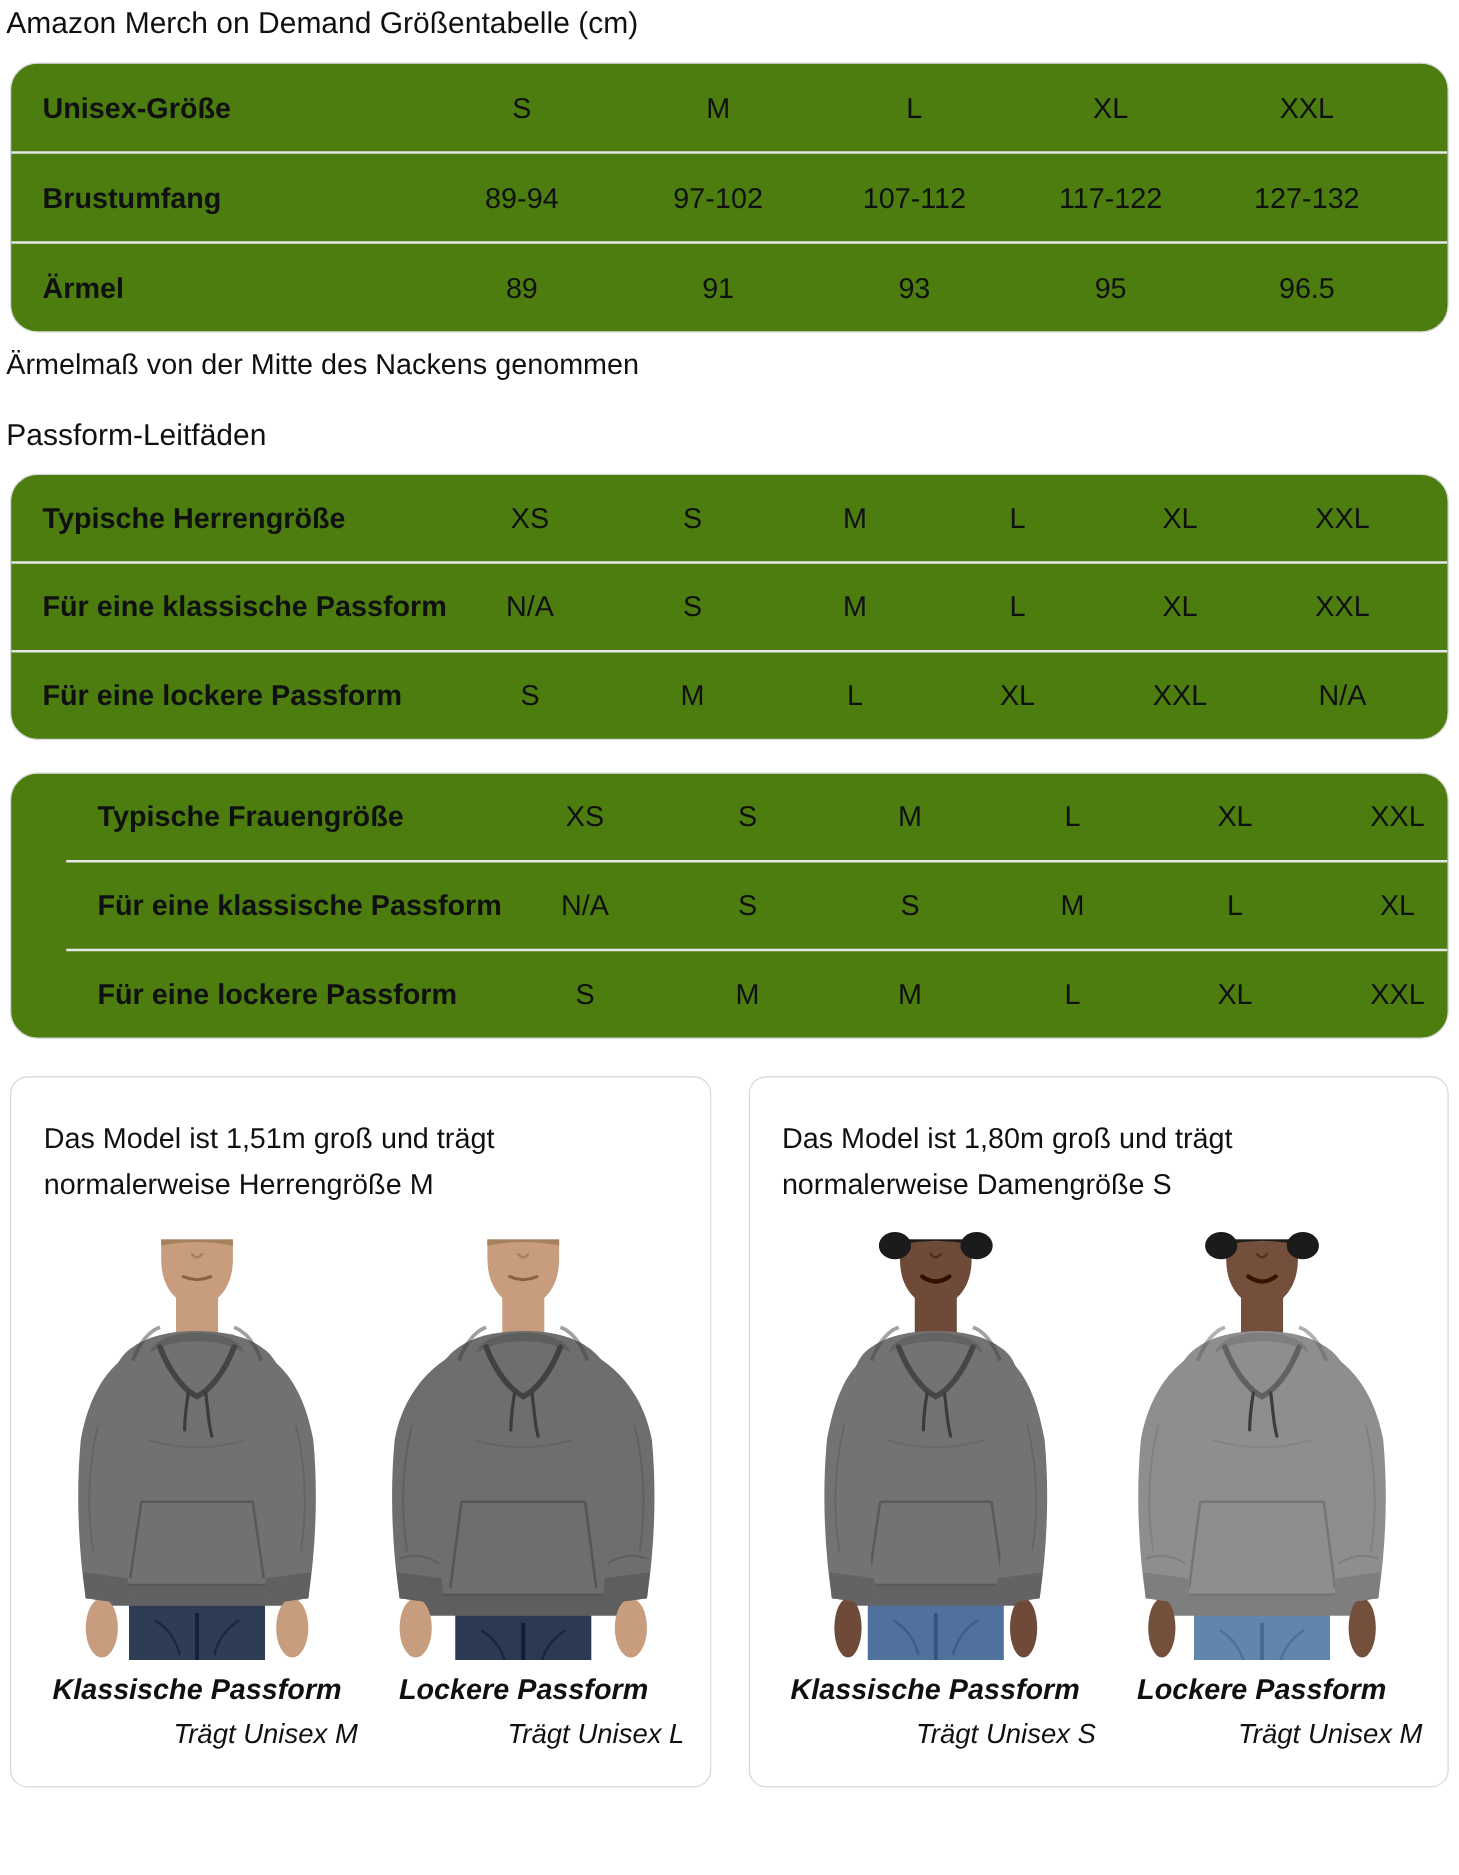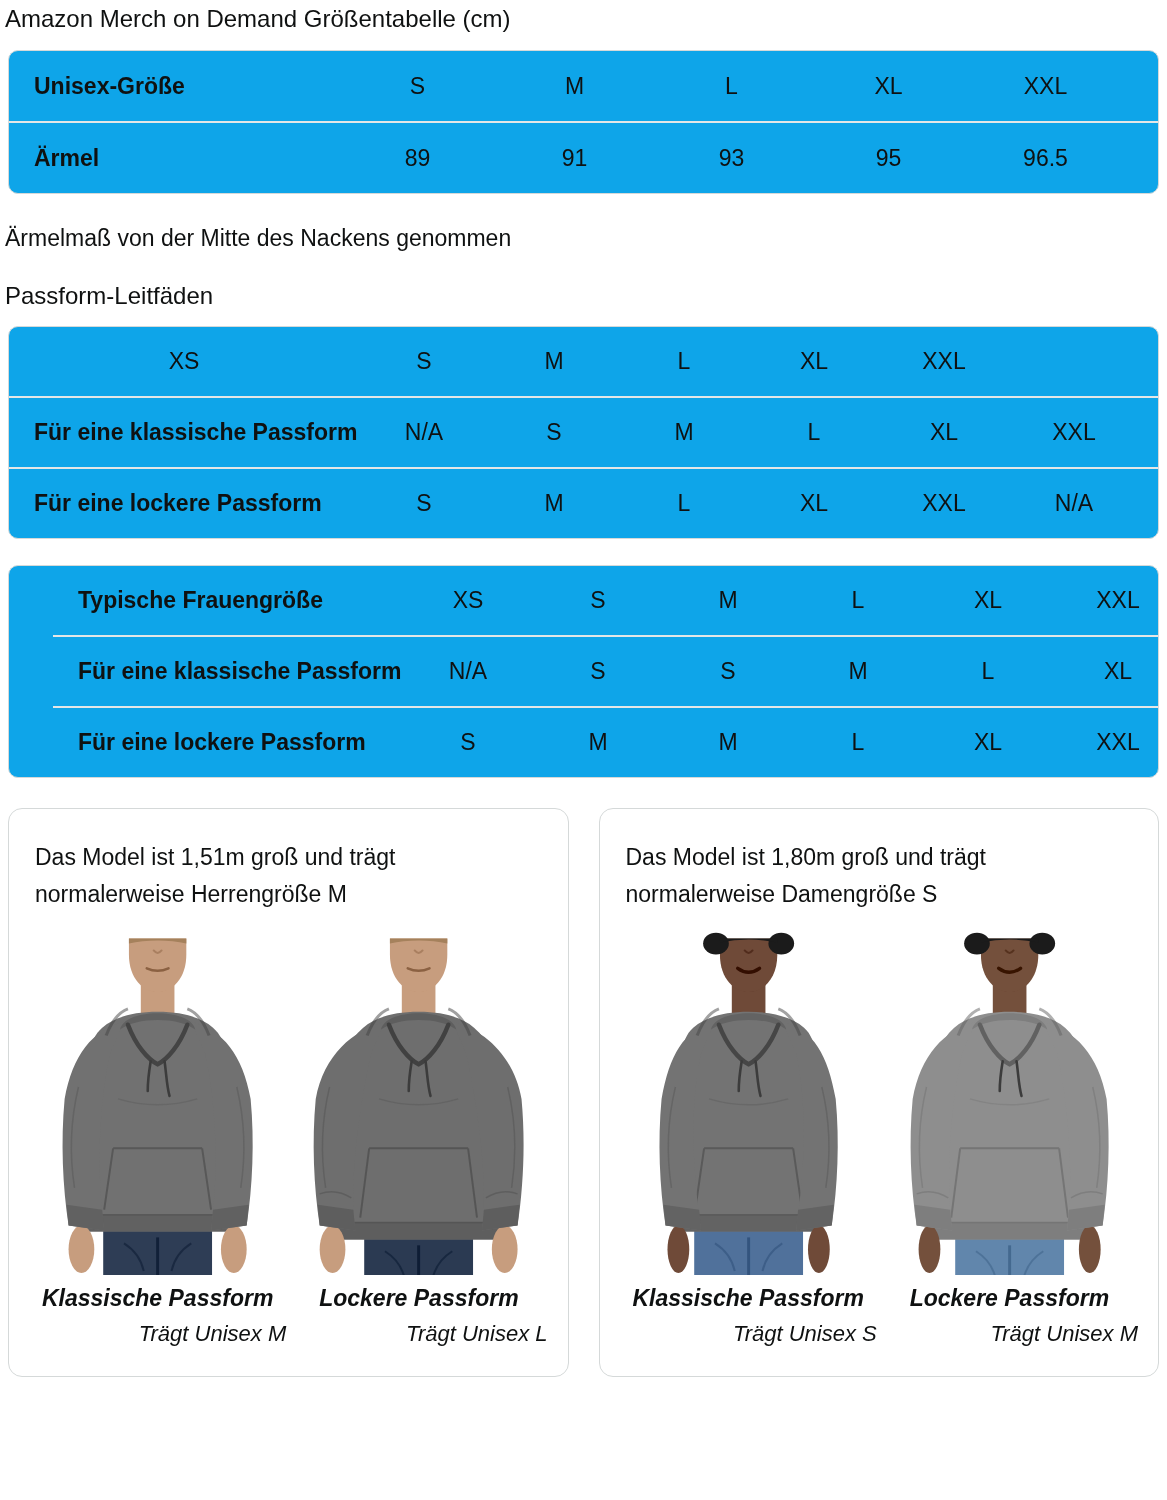--- a/index.html
+++ b/index.html
@@ -3,30 +3,30 @@
 <meta charset="utf-8">
 <style>
   html,body{margin:0;padding:0;}
   body{
     width:1167px;height:1500px;background:#ffffff;color:#0f1111;
     font-family:"Liberation Sans", sans-serif;
     -webkit-font-smoothing:antialiased;overflow:hidden;
   }
   .page-title{font-size:24px;line-height:30px;margin:4px 0 0 5px;font-weight:400;}
   .tbl{
-    margin:16px 8px 0 8px;border:1px solid #d5d9d9;border-radius:10px;
-    background:#0ea5e9;overflow:hidden;
+    margin:16px 8px 0 8px;border:1px solid #d5d9d9;border-radius:22px;
+    background:#4d7c0f;overflow:hidden;
   }
   .trow{display:grid;align-items:center;border-bottom:2px solid #e4e7e7;}
   .trow:last-child{border-bottom:none;}
   .tbl-sizes .trow{grid-template-columns:330px repeat(5,157px);height:70px;}
   .tbl-fit .trow{grid-template-columns:350px repeat(6,130px);height:69px;}
   .tlabel{font-weight:700;font-size:23px;padding-left:25px;white-space:nowrap;}
   .tcell{font-size:23px;text-align:center;white-space:nowrap;}
-  .note{font-size:23px;margin:31px 0 0 5px;}
+  .note{font-size:23px;margin:12px 0 0 5px;}
   .fit-heading{font-size:24px;margin:30px 0 0 5px;}
   .tbl + .tbl{margin-top:26px;padding-left:44px;}
   .cards{display:flex;gap:30px;margin:30px 8px 0 8px;}
   .card{
     flex:1;border:1px solid #d5d9d9;border-radius:14px;background:#fff;
     padding:22px 20px 20px 20px;box-sizing:border-box;height:569px;
   }
   .card-desc{font-size:23px;line-height:37px;margin:8px 0 0 6px;}
   .figs{display:flex;gap:4px;margin-top:14px;font-style:italic;}
   .figure{flex:1;min-width:0;}
@@ -43,35 +43,44 @@
 <div class="tbl tbl-sizes">
     <div class="trow">
       <div class="tlabel">Unisex-Größe</div>
       <div class="tcell">S</div>
       <div class="tcell">M</div>
       <div class="tcell">L</div>
       <div class="tcell">XL</div>
       <div class="tcell">XXL</div>
     </div>
     <div class="trow">
+      <div class="tlabel">Brustumfang</div>
+      <div class="tcell">89-94</div>
+      <div class="tcell">97-102</div>
+      <div class="tcell">107-112</div>
+      <div class="tcell">117-122</div>
+      <div class="tcell">127-132</div>
+    </div>
+    <div class="trow">
       <div class="tlabel">Ärmel</div>
       <div class="tcell">89</div>
       <div class="tcell">91</div>
       <div class="tcell">93</div>
       <div class="tcell">95</div>
       <div class="tcell">96.5</div>
     </div>
   </div>
 
 <div class="note">Ärmelmaß von der Mitte des Nackens genommen</div>
 
 <div class="fit-heading">Passform-Leitfäden</div>
 
 <div class="tbl tbl-fit">
     <div class="trow">
+      <div class="tlabel">Typische Herrengröße</div>
       <div class="tcell">XS</div>
       <div class="tcell">S</div>
       <div class="tcell">M</div>
       <div class="tcell">L</div>
       <div class="tcell">XL</div>
       <div class="tcell">XXL</div>
     </div>
     <div class="trow">
       <div class="tlabel">Für eine klassische Passform</div>
       <div class="tcell">N/A</div>

